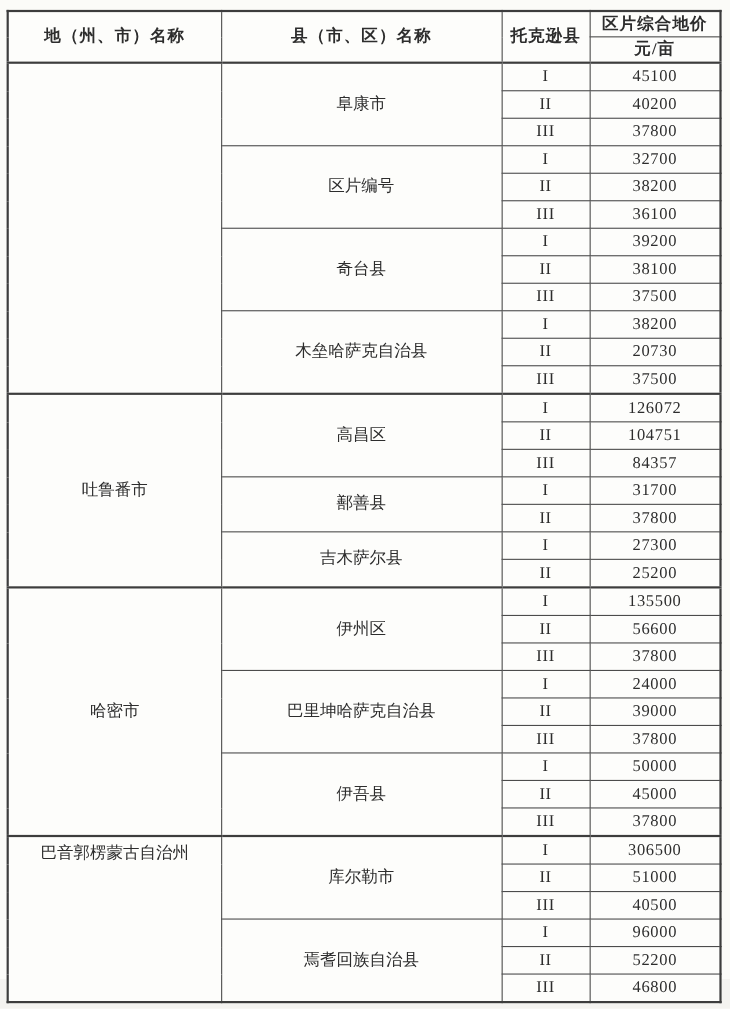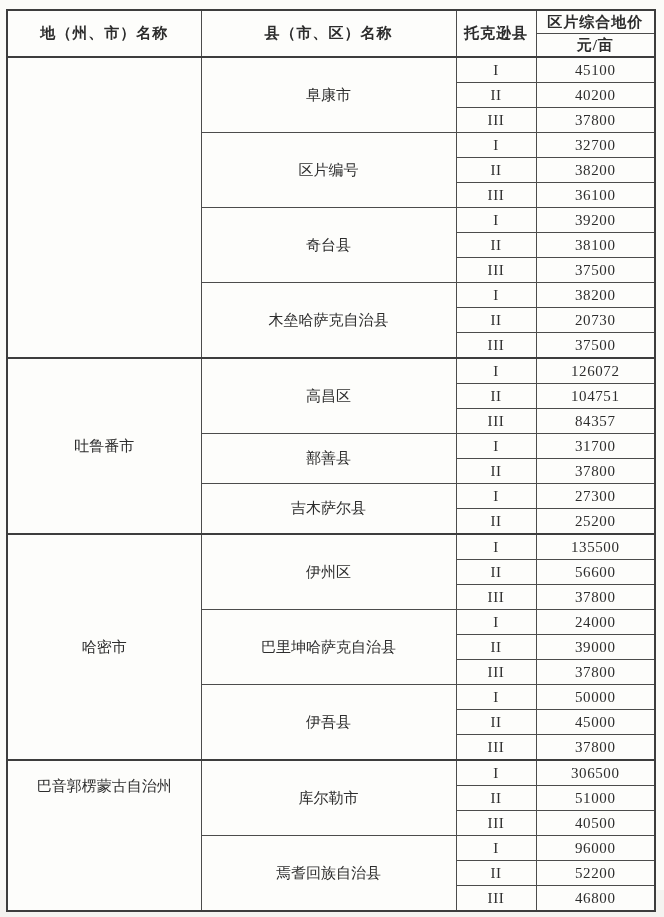--- a/index.html
+++ b/index.html
@@ -43,21 +43,21 @@
   }
   .price-table td.num{
     letter-spacing:0.6px;
   }
   
   .price-table tr.group-start td{
     border-top:2px solid #3d3d3d;
   }
   .price-table td.pref-top{
     vertical-align:top;
-    padding-top:16px;
+    padding-top:6px;
   }
   col.c1{width:194px;}
   col.c2{width:255px;}
   col.c3{width:80px;}
   col.c4{width:119px;}
 </style>
 </head>
 <body>
 
 <div class="sheet">

